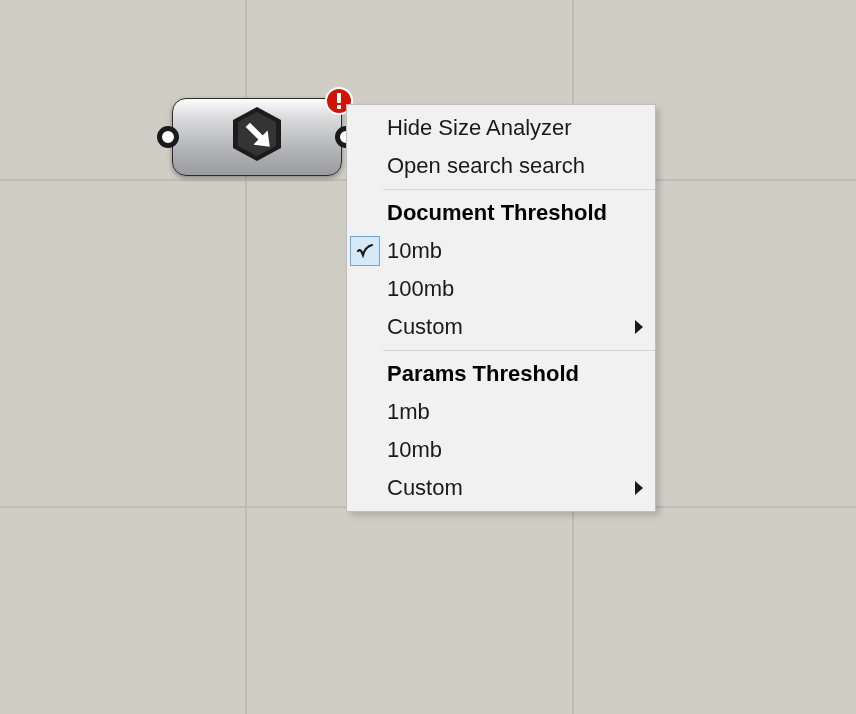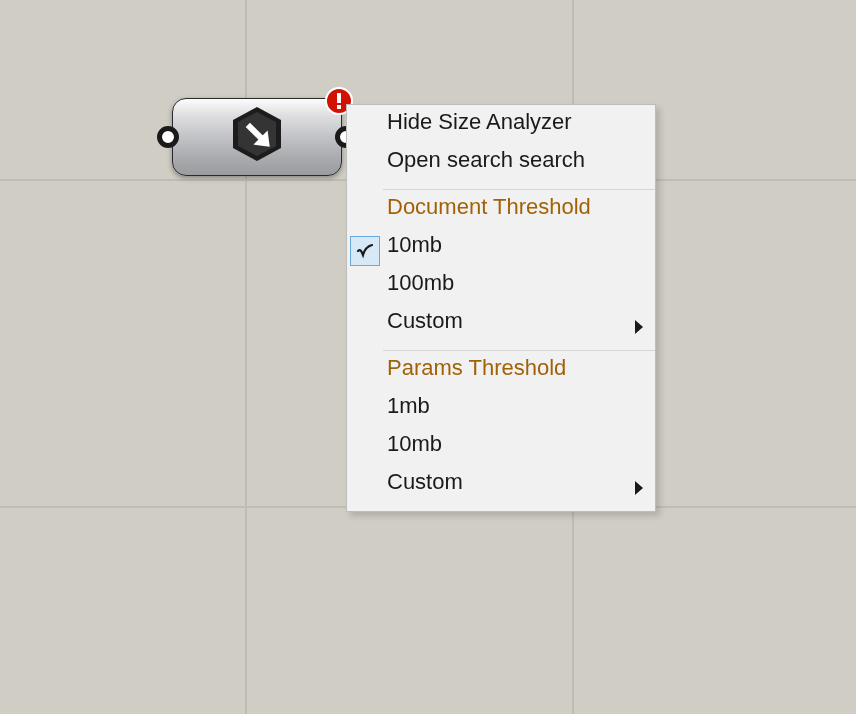--- a/index.html
+++ b/index.html
@@ -80,26 +80,27 @@
   }
   .menu-gutter {
     position: absolute;
     left: 0; top: 0; bottom: 0;
     width: 36px;
     background: #f1f1f1;
   }
   .menu-item, .menu-header {
     position: relative;
     display: flex;
+    align-items: center;
     height: 38px;
     padding-left: 40px;
     padding-right: 4px;
   }
   .menu-item { color: #1a1a1a; cursor: default; }
-  .menu-header { color: #a16207; }
+  .menu-header { color: #000000; font-weight: bold; }
   .menu-sep {
     height: 1px;
     background: #d6d6d6;
     margin: 4px 0 4px 36px;
   }
   .check {
     position: absolute;
     left: 3px;
     top: 4px;
     width: 30px;

